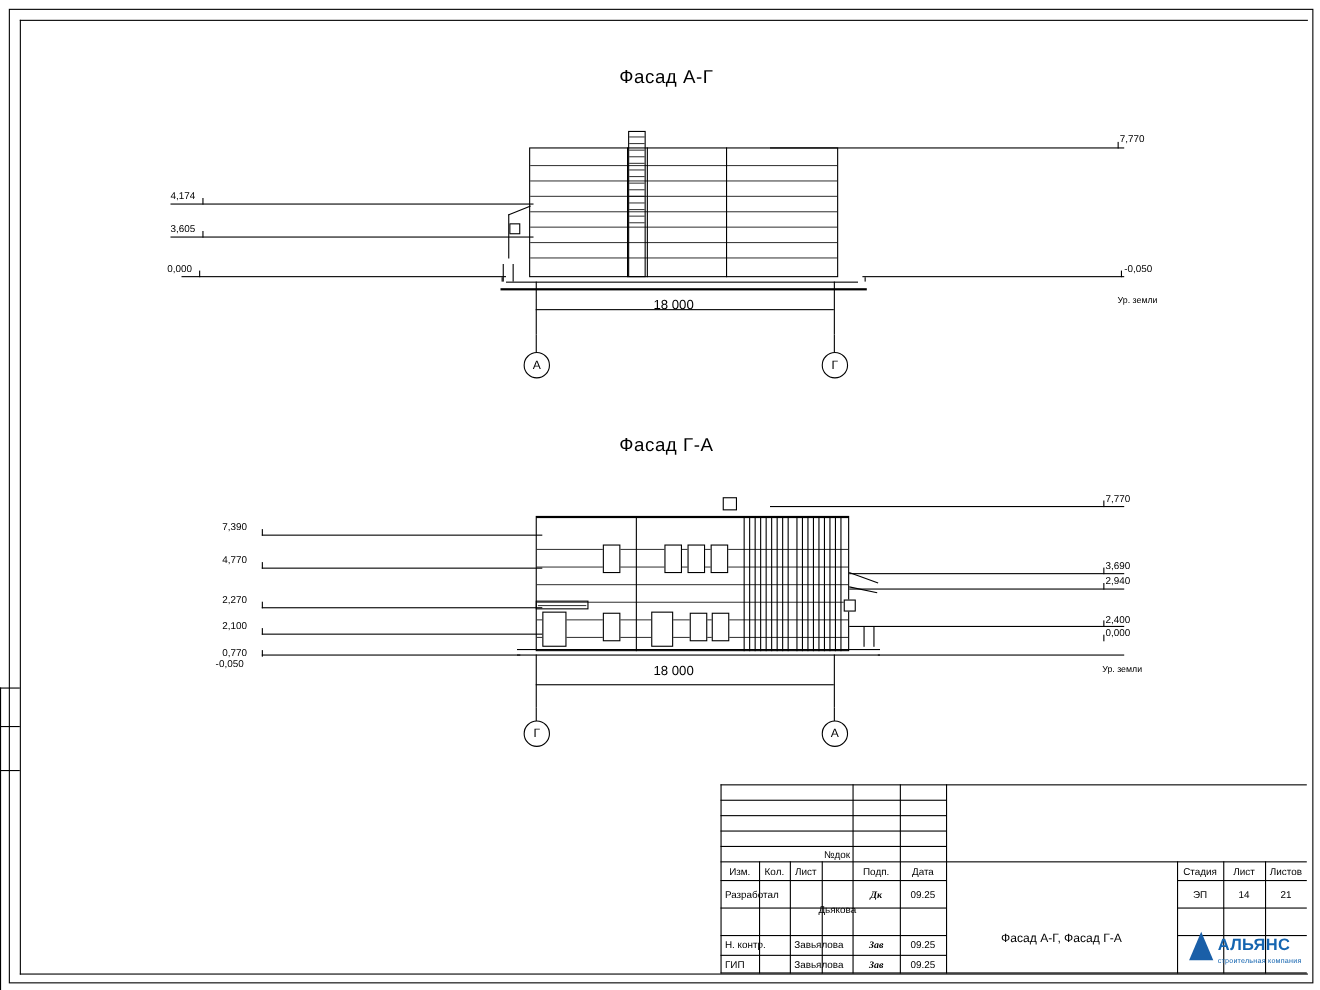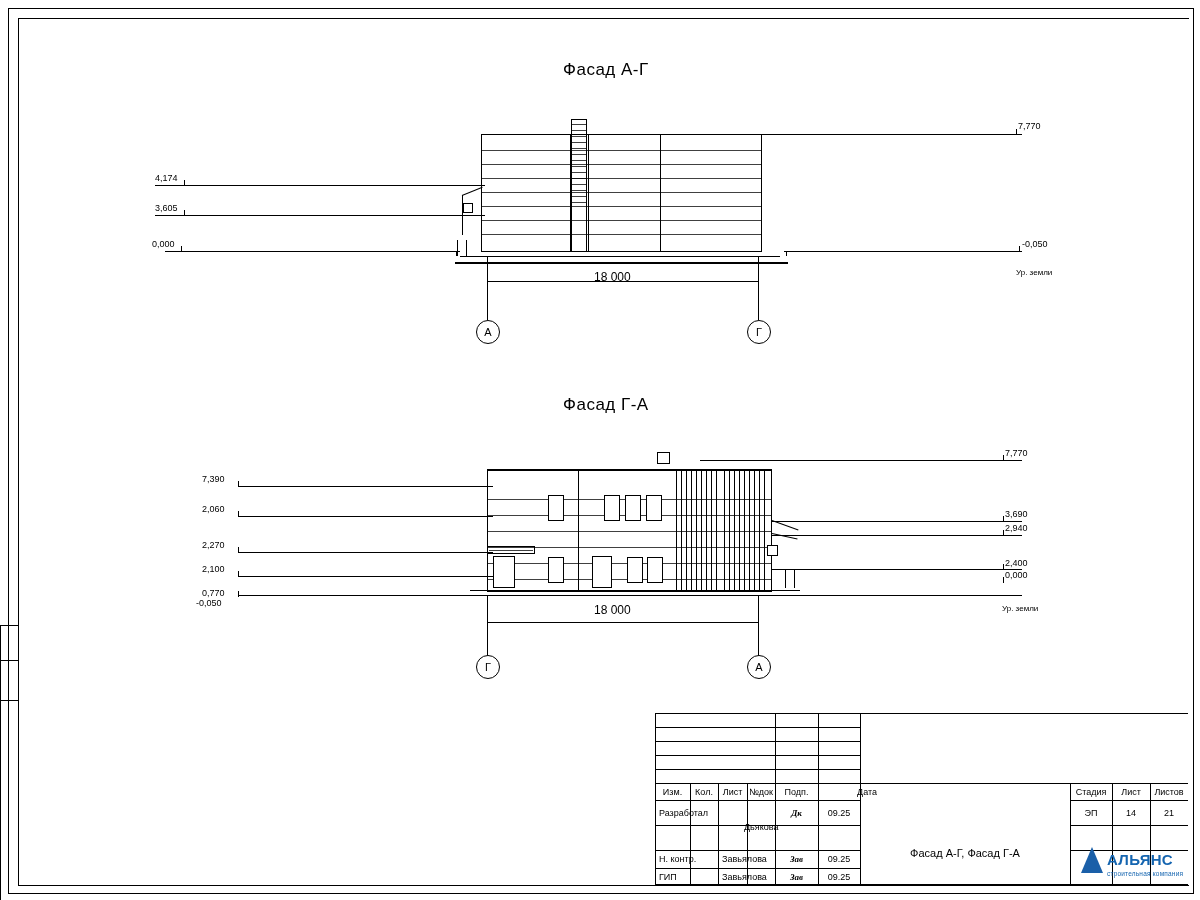--- a/index.html
+++ b/index.html
@@ -187,21 +187,21 @@
   <div class="ln h" style="left:470px;top:595px;width:330px;height:1px;"></div>
 
   <div class="ln h" style="left:238px;top:595px;width:235px;"></div>
   <div class="ln h" style="left:798px;top:595px;width:224px;"></div>
 
   <div class="ln h" style="left:238px;top:486px;width:255px;"></div>
   <div class="txt levtxt" style="left:202px;top:474px;">7,390</div>
   <div class="ln v" style="left:238px;top:481px;height:6px;"></div>
 
   <div class="ln h" style="left:238px;top:516px;width:255px;"></div>
-  <div class="txt levtxt" style="left:202px;top:504px;">2,060</div>
+  <div class="txt levtxt" style="left:202px;top:504px;">4,770</div>
   <div class="ln v" style="left:238px;top:511px;height:6px;"></div>
 
   <div class="ln h" style="left:238px;top:552px;width:255px;"></div>
   <div class="txt levtxt" style="left:202px;top:540px;">2,270</div>
   <div class="ln v" style="left:238px;top:547px;height:6px;"></div>
 
   <div class="ln h" style="left:238px;top:576px;width:255px;"></div>
   <div class="txt levtxt" style="left:202px;top:564px;">2,100</div>
   <div class="ln v" style="left:238px;top:571px;height:6px;"></div>
 
@@ -266,23 +266,23 @@
     <div class="ln v" style="left:415px;top:70px;height:102px;"></div>
     <div class="ln v" style="left:457px;top:70px;height:102px;"></div>
     <div class="ln v" style="left:495px;top:70px;height:102px;"></div>
     <div class="ln h" style="left:415px;top:87px;width:118px;"></div>
     <div class="ln h" style="left:415px;top:112px;width:118px;"></div>
     <div class="ln h" style="left:415px;top:137px;width:118px;"></div>
 
     <div class="cell c-center" style="left:0;top:70px;width:35px;height:17px;">Изм.</div>
     <div class="cell c-center" style="left:35px;top:70px;width:28px;height:17px;">Кол.</div>
     <div class="cell c-center" style="left:63px;top:70px;width:29px;height:17px;">Лист</div>
-    <div class="cell c-center" style="left:92px;top:70px;width:28px;height:17px;">№док</div>
+    <div class="cell c-center" style="left:92px;top:55px;width:28px;height:17px;">№док</div>
     <div class="cell c-center" style="left:120px;top:70px;width:43px;height:17px;">Подп.</div>
-    <div class="cell c-center" style="left:163px;top:70px;width:42px;height:17px;margin-left:28px;">Дата</div>
+    <div class="cell c-center" style="left:163px;top:70px;width:42px;height:17px;">Дата</div>
 
     <div class="cell" style="left:0;top:87px;width:63px;height:25px;">Разработал</div>
     <div class="cell" style="left:63px;top:101px;width:57px;height:25px;margin-left:22px;">Дьякова</div>
     <div class="cell c-center sig" style="left:120px;top:87px;width:43px;height:25px;">Дк</div>
     <div class="cell c-center" style="left:163px;top:87px;width:42px;height:25px;">09.25</div>
 
     <div class="cell" style="left:0;top:137px;width:63px;height:18px;">Н. контр.</div>
     <div class="cell" style="left:63px;top:137px;width:57px;height:18px;">Завьялова</div>
     <div class="cell c-center sig" style="left:120px;top:137px;width:43px;height:18px;">Зав</div>
     <div class="cell c-center" style="left:163px;top:137px;width:42px;height:18px;">09.25</div>

